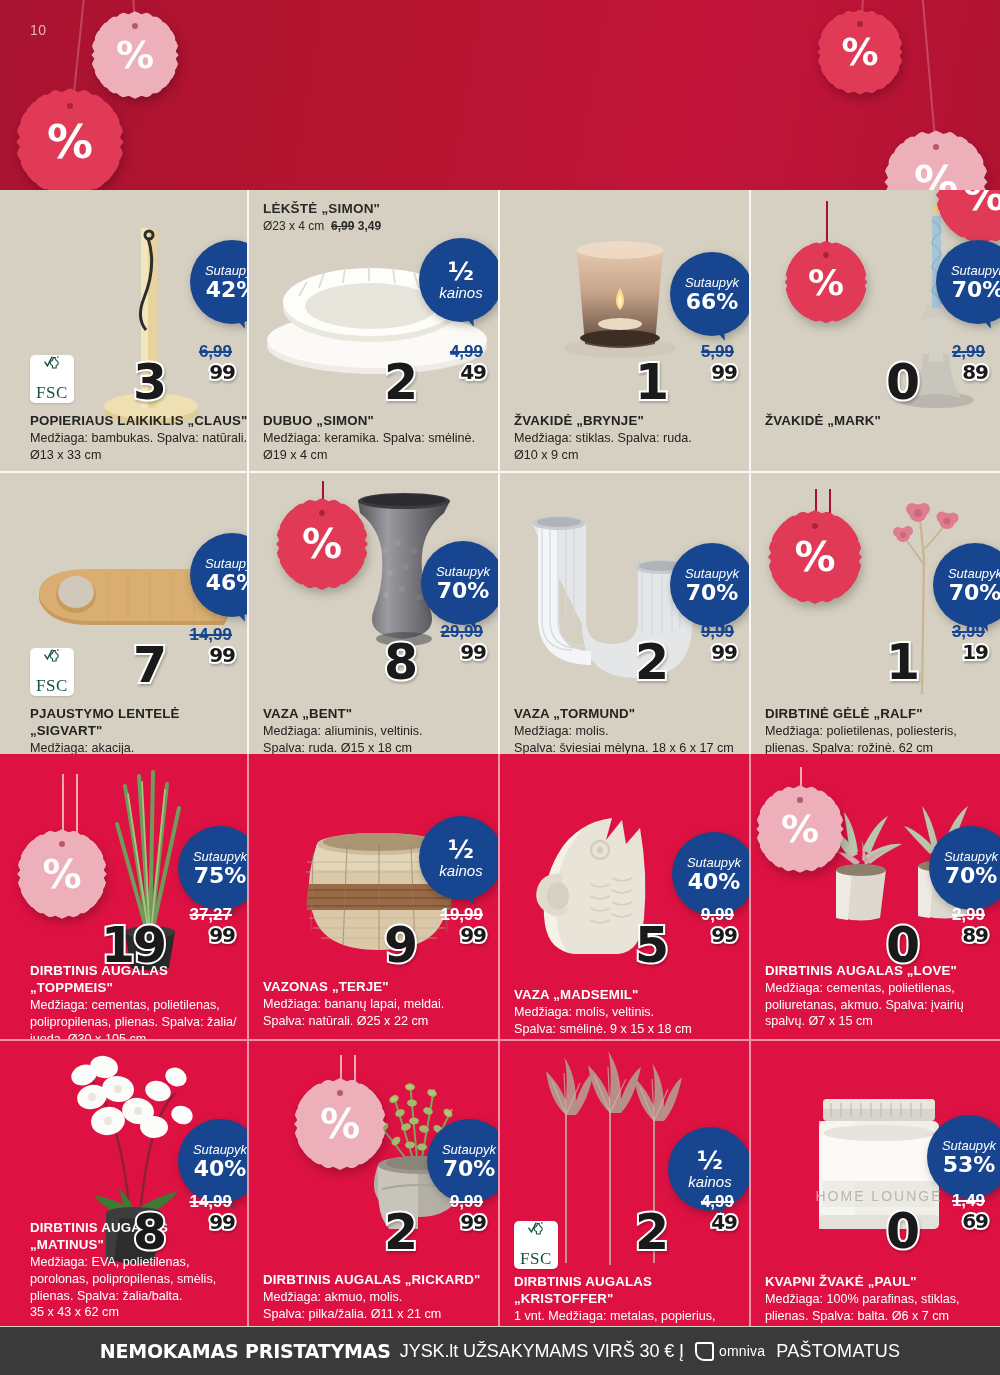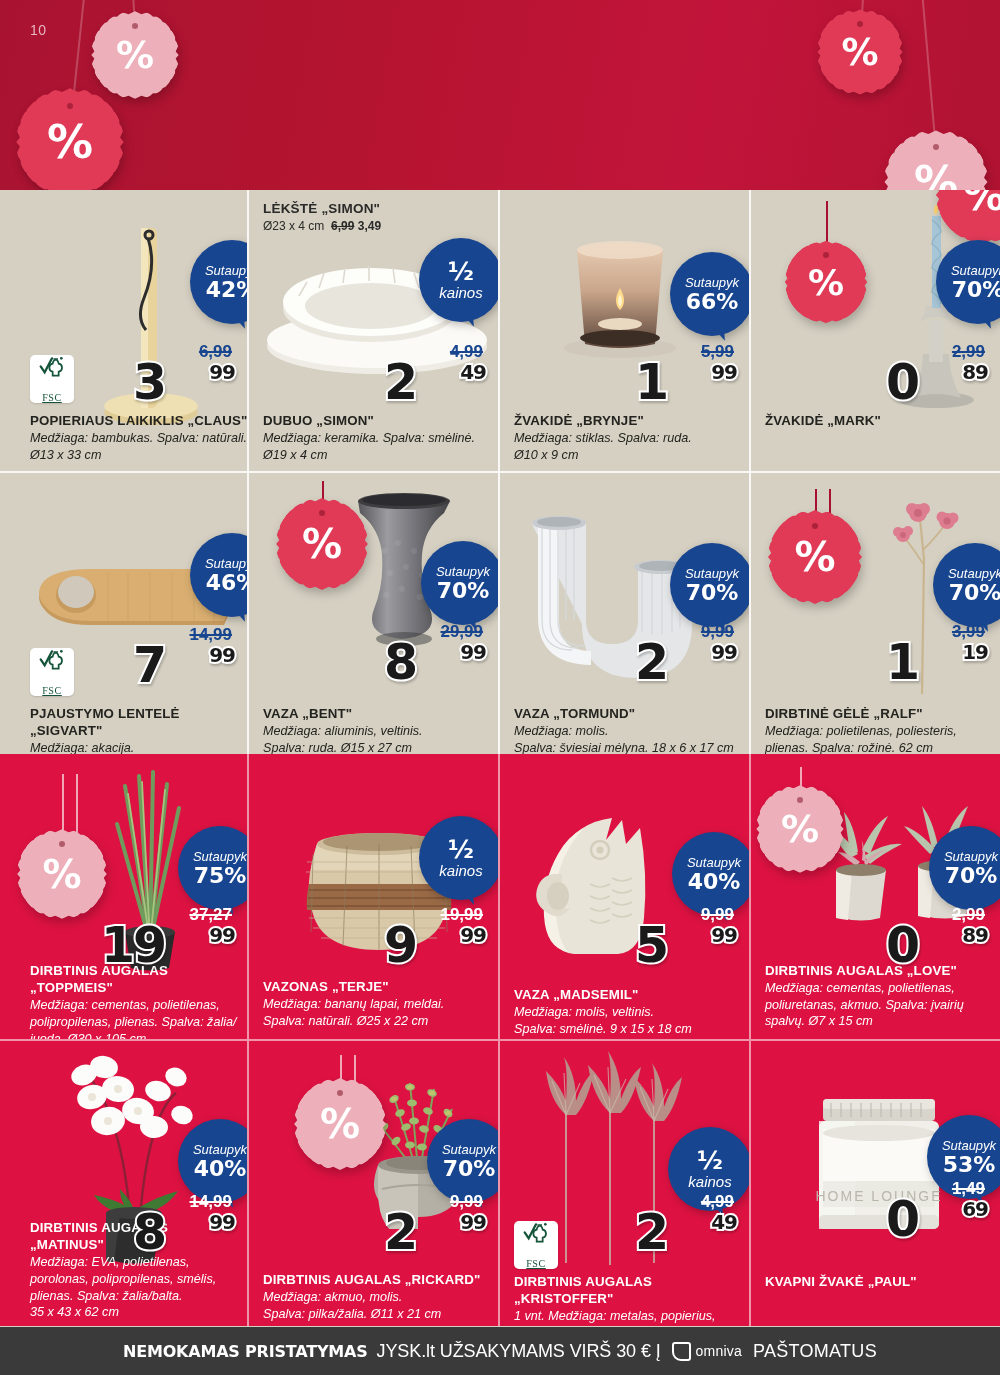--- a/index.html
+++ b/index.html
@@ -163,31 +163,31 @@
     position: absolute; z-index: 7;
     width: 44px; height: 48px;
     background: #fff; border-radius: 5px;
     display: flex; flex-direction: column;
     align-items: center; justify-content: center;
     box-shadow: 0 1px 2px rgba(0,0,0,.14);
   }
   .fsc svg { width: 28px; height: 26px; display: block; }
   .fsc .fsc-t {
     font-family: "Liberation Serif", serif;
-    font-size: 10px; color: #14543a; letter-spacing: .6px; margin-top: 13px; text-decoration: underline;
+    font-size: 17px; color: #14543a; letter-spacing: .6px; margin-top: 13px;
   }
 
   
   .caption { position: absolute; z-index: 7; color: #23231f; }
   .row.crimson .caption { color: #ffffff; }
   .cap-title {
     font-size: 13.3px; font-weight: 700; letter-spacing: .15px;
     line-height: 1.28; margin-bottom: 1px;
   }
-  .cap-desc { font-size: 12.6px; font-weight: 400; line-height: 1.33; font-style: italic; }
+  .cap-desc { font-size: 12.6px; font-weight: 400; line-height: 1.33; }
 
   
   .cell-tag { position: absolute; z-index: 6; }
   .cell-tag .ct-string {
     position: absolute; left: 50%; bottom: 78%;
     width: 2px; background: #a81030;
   }
   .cell-tag .ct-string.pink { background: #f0a8b6; }
   .cell-tag .ct-string.double::after {
     content: ""; position: absolute; left: 14px; top: 0;
@@ -199,21 +199,21 @@
 
   
   .footer {
     position: absolute; left: 0; bottom: 0;
     width: 1000px; height: 48px;
     background: #3a3a3a;
     display: flex; align-items: center; justify-content: center;
     gap: 9px; color: #fff;
   }
   .f-bold {
-    font-size: 16px; font-weight: 700; letter-spacing: -.2px;
+    font-size: 19px; font-weight: 700; letter-spacing: -.2px;
     font-family: "DejaVu Sans", sans-serif;
   }
   .f-norm { font-size: 18px; font-weight: 400; letter-spacing: -.1px; }
   .omniva-mark {
     display: inline-flex; align-items: center; gap: 5px; margin: 0 2px;
   }
   .omniva-box {
     width: 19px; height: 19px; border: 2.6px solid #fff;
     border-radius: 3px 3px 3px 9px;
   }
@@ -531,21 +531,21 @@
           <div class="old-price">29,99</div>
           <div class="new-price">
             <span class="int">8</span>
               <span class="dec">99</span>
           </div>
         </div>
 
         <div class="caption" style="left:14px;top:232px;width:232px;">
           <div class="cap-title">VAZA „BENT"</div>
           <div class="cap-desc" style="white-space:pre-line;">Medžiaga: aliuminis, veltinis.
-Spalva: ruda. Ø15 x 27 cm</div>
+Spalva: ruda. Ø15 x 18 cm</div>
         </div>
       </div>
     </div>
 
     <div class="cell" style="width:251px;height:281px;">
       <div class="cell-inner">
         <svg class="ill" style="left:14px;top:35px;" width="210" height="180" viewBox="0 0 210 180">
           <path d="M18 14 L72 14 L72 110 q0 22 24 22 q24 0 24 -22 L120 58 L174 58 L174 112 q0 54 -54 54 q-56 0 -56 -54 L18 14z" fill="#ffffff" opacity="0"></path>
           <path d="M18 16 q0 -6 27 -6 q27 0 27 6 l0 96 q0 24 26 24 q26 0 26 -24 l0 -52 q0 -6 27 -6 q27 0 27 6 l0 56 q0 54 -55 54 q-55 0 -55 -54 z" fill="#e4e6e8"></path>
           <path d="M24 18 q0 -5 21 -5 l0 100 q0 30 32 30 l0 14 q-53 -1 -53 -48 z" fill="#f3f5f6"></path>
@@ -1056,30 +1056,32 @@
           <rect x="24" y="92" width="112" height="26" fill="#e6e4dc" opacity=".55"></rect>
           <text x="80" y="112" font-family="Liberation Sans, sans-serif" font-size="14" fill="#b9b6ac" text-anchor="middle" letter-spacing="2">HOME LOUNGE</text>
           <rect x="20" y="126" width="120" height="14" rx="5" fill="#e3e1d9"></rect>
         </svg>
 
         <div class="bubble" style="left:176px;top:74px;">
           <div class="b-top">Sutaupyk</div>
           <div class="b-main">53%</div>
         </div>
 
-        <div class="price-block" style="right:12px;top:139px;">
+        <div class="price-block" style="right:12px;top:151px;">
           <div class="old-price">1,49</div>
           <div class="new-price">
             <span class="int">0</span>
               <span class="dec">69</span>
           </div>
         </div>
 
         <div class="caption" style="left:14px;top:232px;width:234px;">
           <div class="cap-title">KVAPNI ŽVAKĖ „PAUL"</div>
+          <div class="cap-desc" style="white-space:pre-line;">Medžiaga: 100% parafinas, stiklas,
+plienas. Spalva: balta. Ø6 x 7 cm</div>
         </div>
       </div>
     </div>
   </div>
 </div>
 
 <div class="footer">
   <span class="f-bold">NEMOKAMAS PRISTATYMAS</span>
   <span class="f-norm">JYSK.lt UŽSAKYMAMS VIRŠ 30 € Į</span>
   <span class="omniva-mark">

